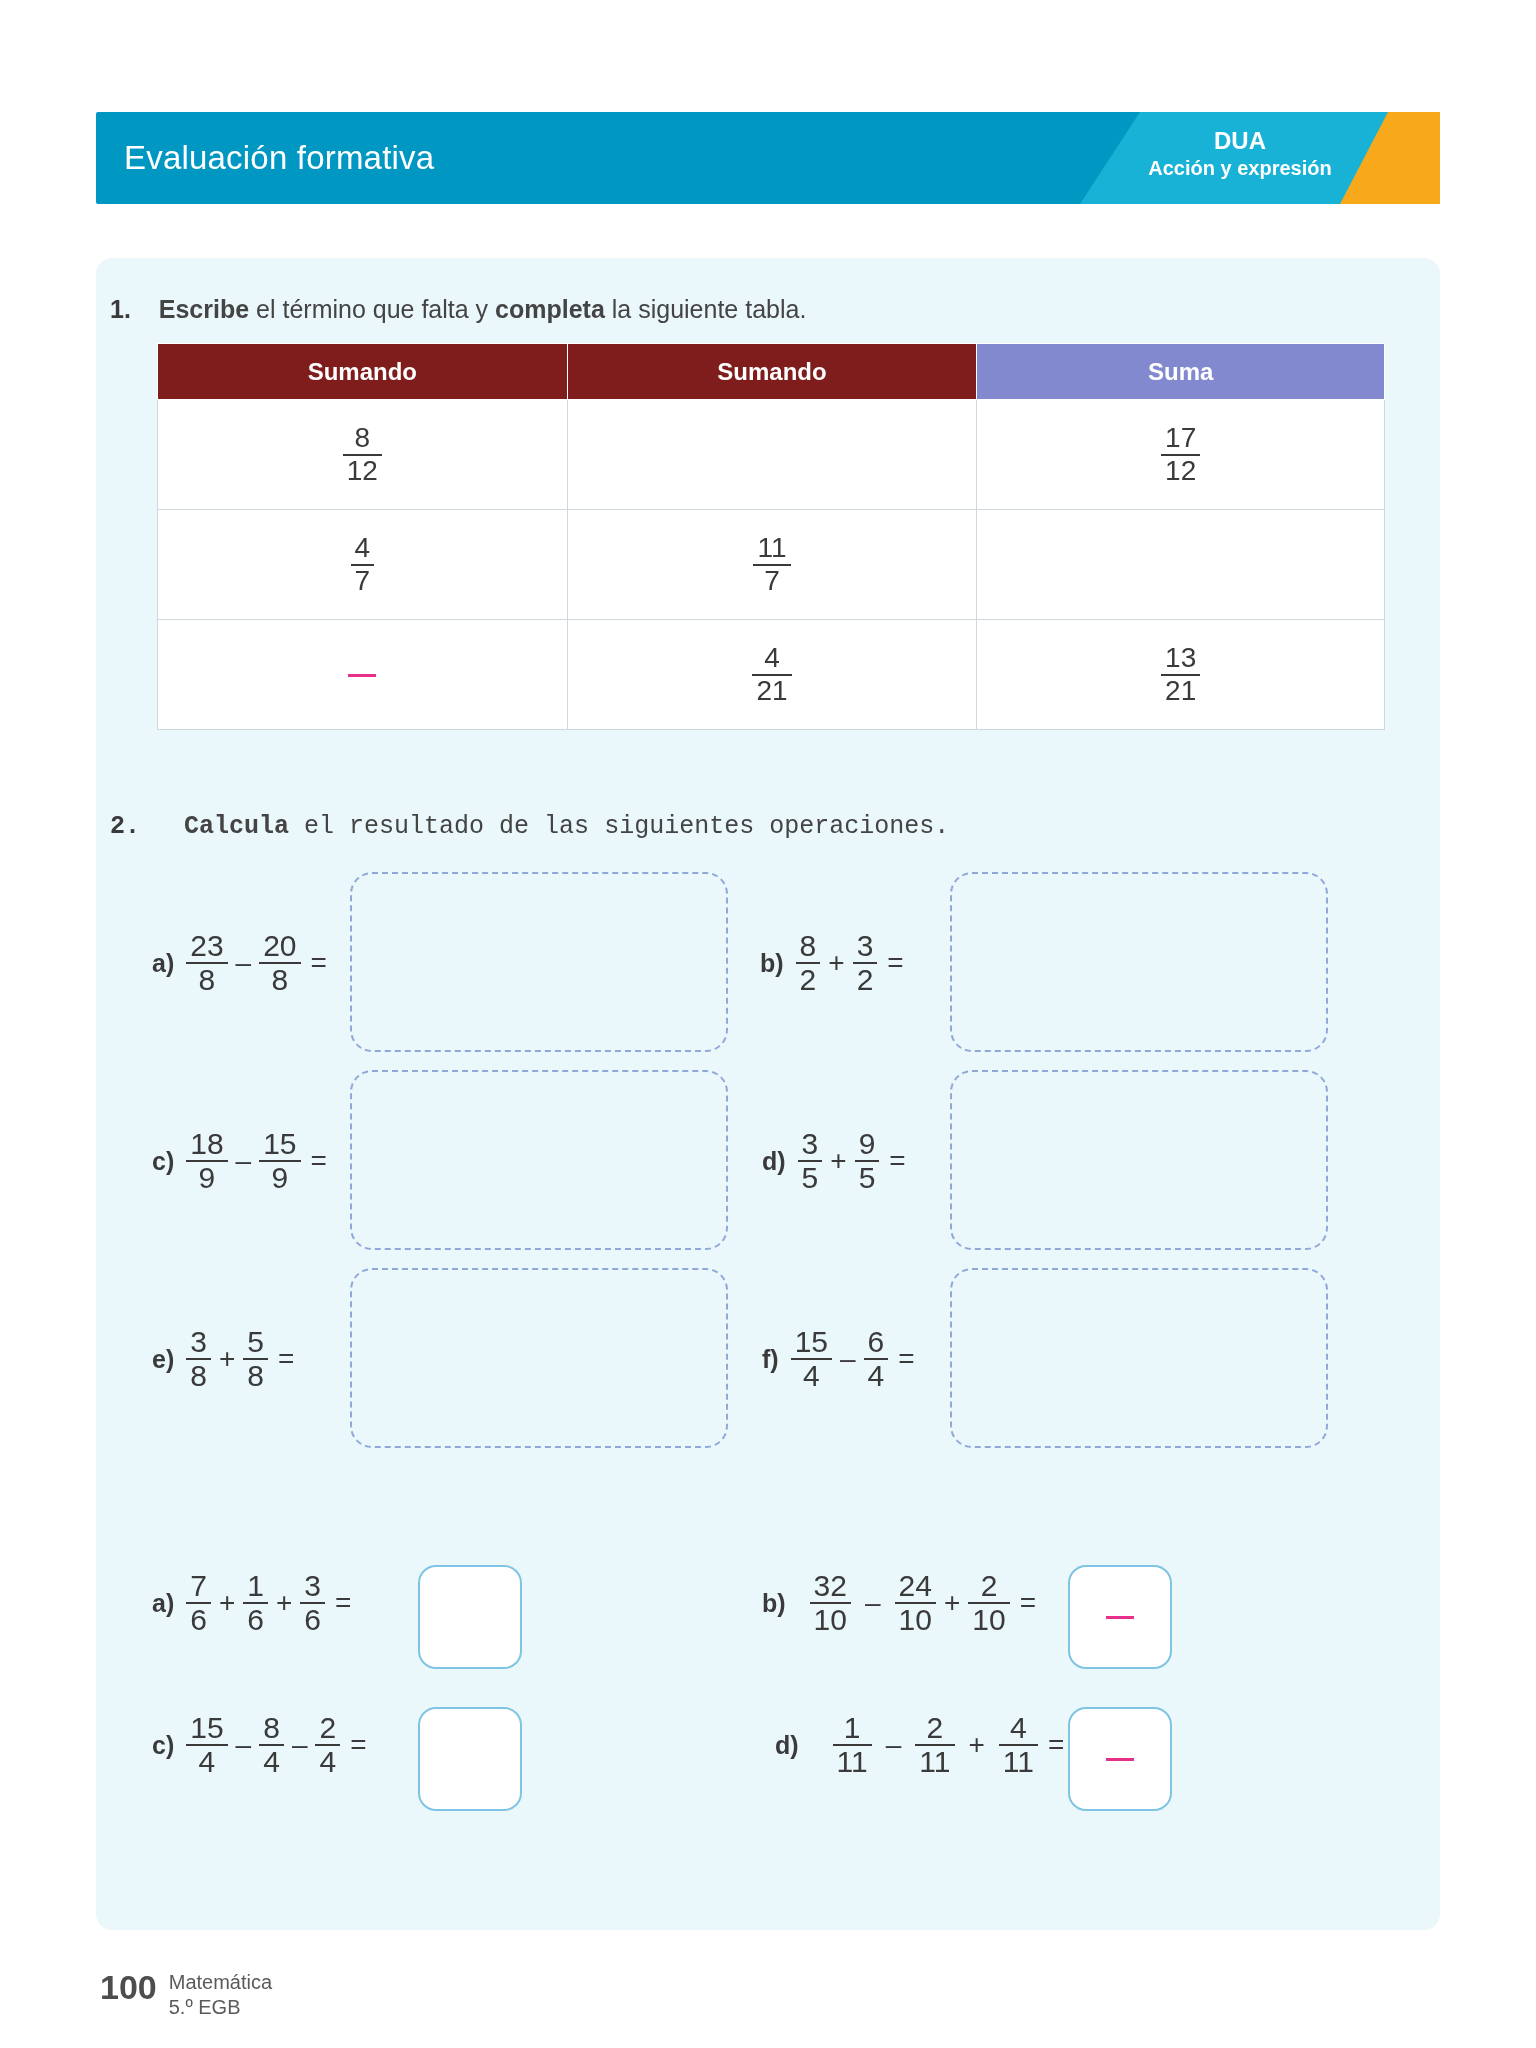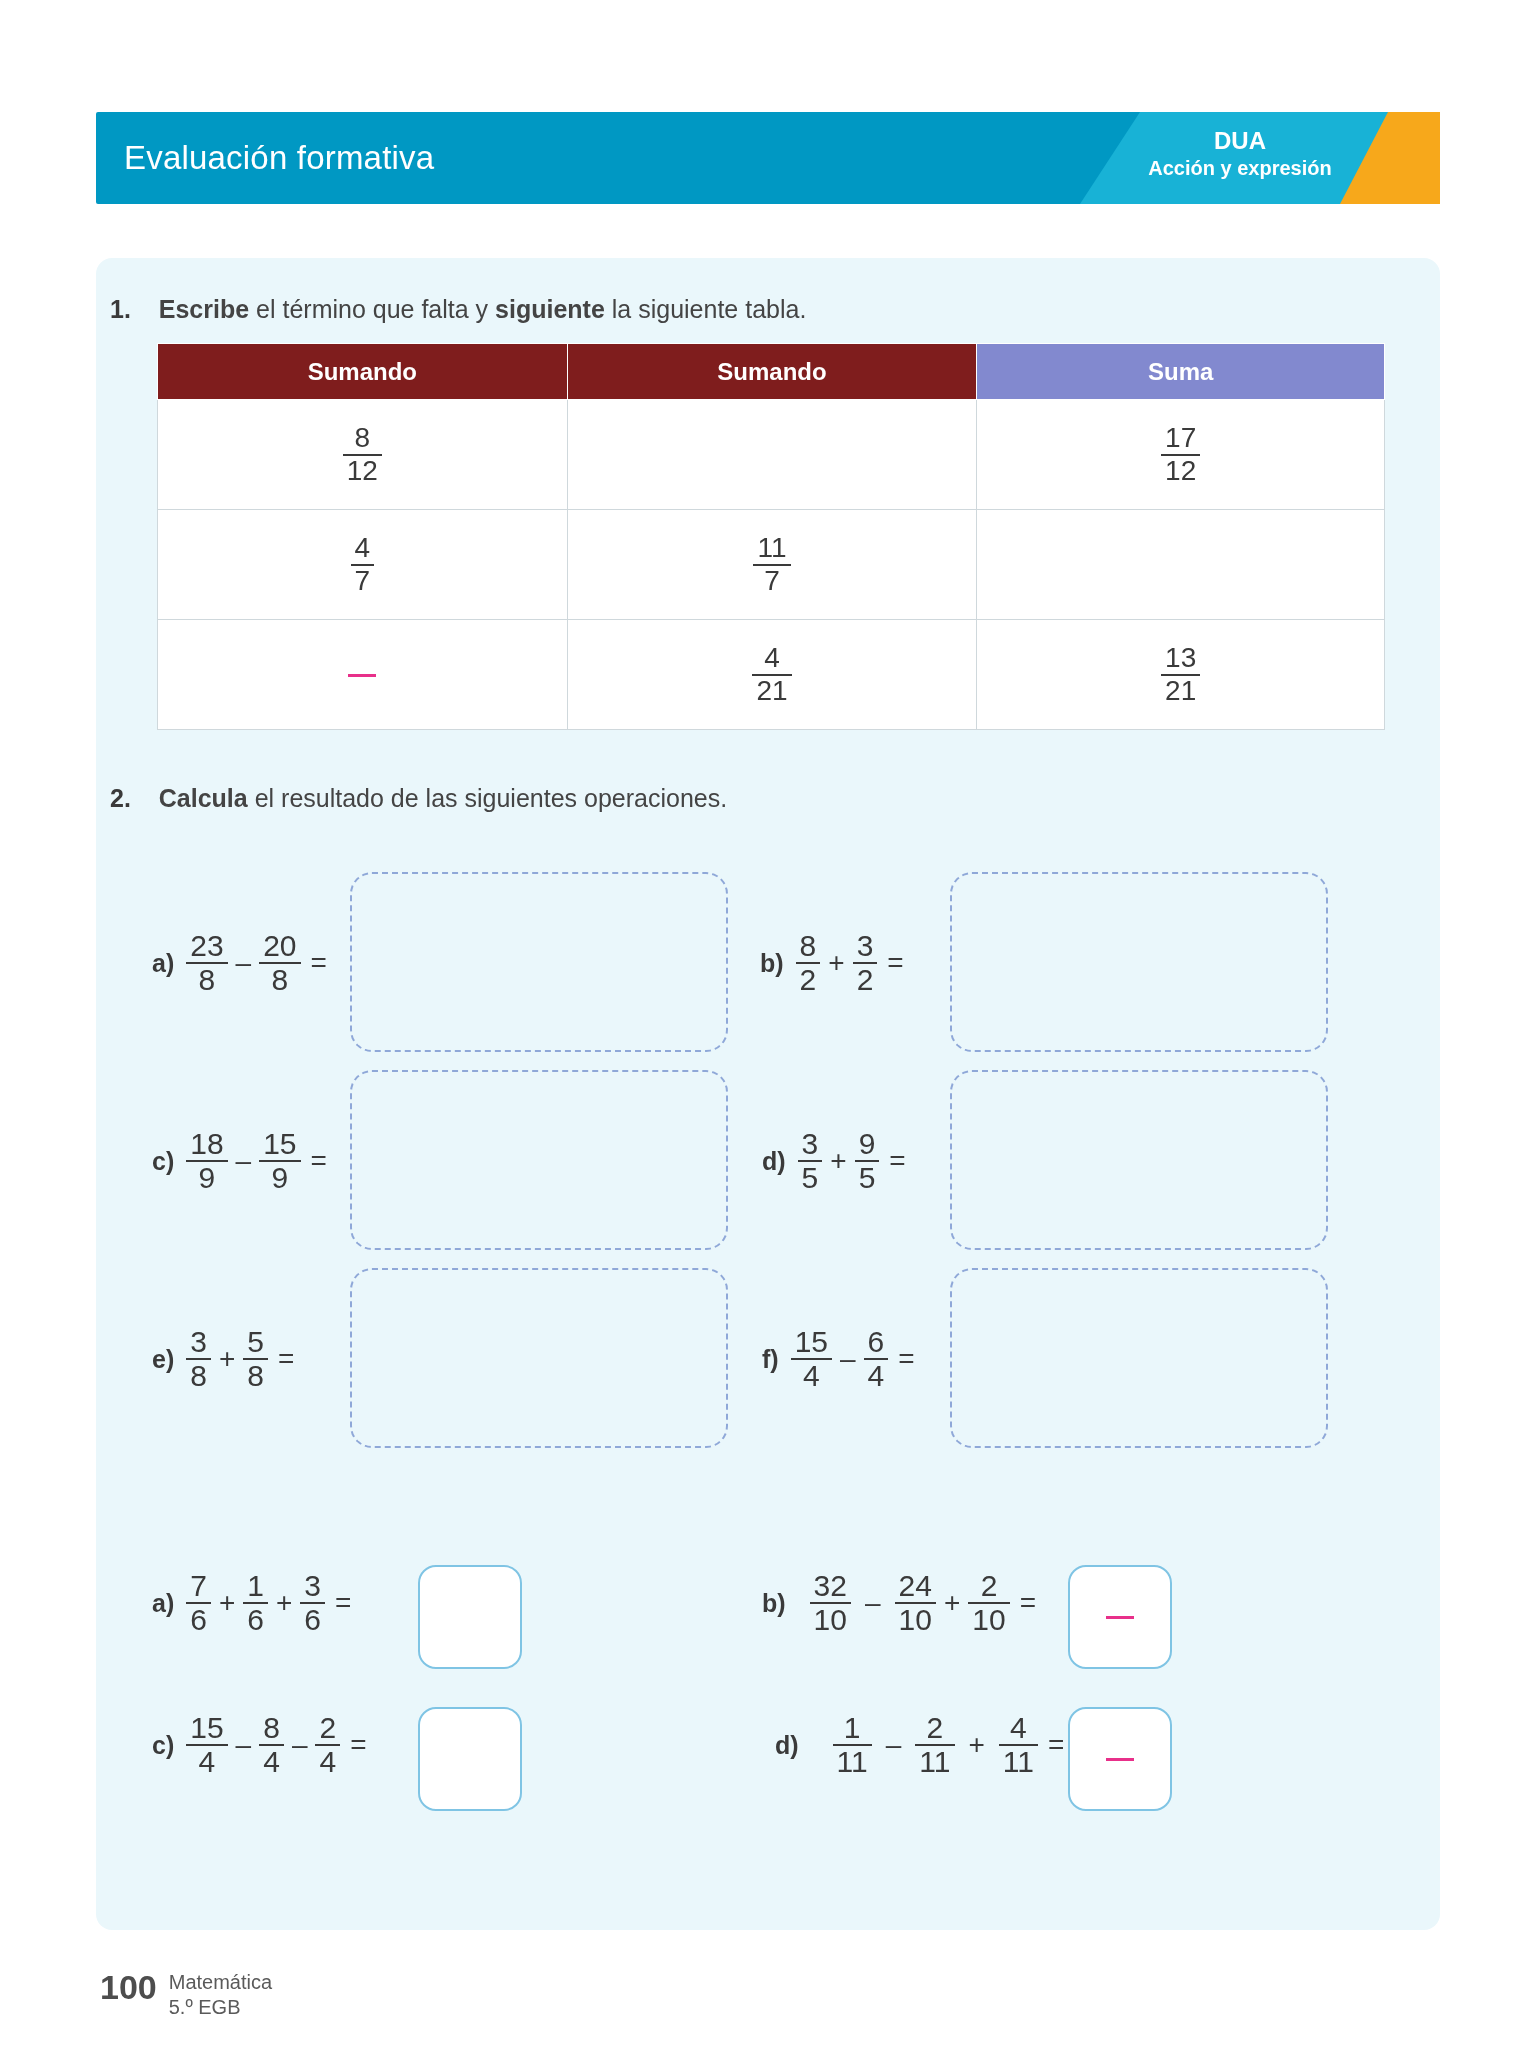--- a/index.html
+++ b/index.html
@@ -193,21 +193,21 @@
       <div class="dua-main">DUA</div>
       <div class="dua-sub">Acción y expresión</div>
     </div>
   </div>
 
   <div class="panel"></div>
 
   <div class="ex-head" style="left:110px; top:295px;">
     <span class="num">1.</span>
     <span style="display:inline-block;width:14px;"></span>
-    <b>Escribe</b><span> el término que falta y </span><b>siguiente</b><span> la siguiente tabla.</span>
+    <b>Escribe</b><span> el término que falta y </span><b>completa</b><span> la siguiente tabla.</span>
   </div>
 
   <table class="tbl">
     <thead>
       <tr>
         <th class="th-sum" style="width:410px;">Sumando</th>
         <th class="th-sum" style="width:410px;">Sumando</th>
         <th class="th-total" style="width:408px;">Suma</th>
       </tr>
     </thead>
@@ -255,21 +255,21 @@
         <td>
           <span class="frac">
             <span class="num-t">13</span>
             <span class="den-t">21</span>
           </span>
         </td>
       </tr>
     </tbody>
   </table>
 
-  <div class="ex-head" style="left:110px; top:784px;">
+  <div class="ex-head" style="left:110px; top:812px;font-family:Liberation Mono, monospace;">
     <span class="num">2.</span>
     <span style="display:inline-block;width:14px;"></span>
     <b>Calcula</b><span> el resultado de las siguientes operaciones.</span>
   </div>
 
   <div class="answer-box" style="left:350px; top:872px; width:378px; height:180px;"></div>
   <div class="answer-box" style="left:950px; top:872px; width:378px; height:180px;"></div>
   <div class="answer-box" style="left:350px; top:1070px; width:378px; height:180px;"></div>
   <div class="answer-box" style="left:950px; top:1070px; width:378px; height:180px;"></div>
   <div class="answer-box" style="left:350px; top:1268px; width:378px; height:180px;"></div>

